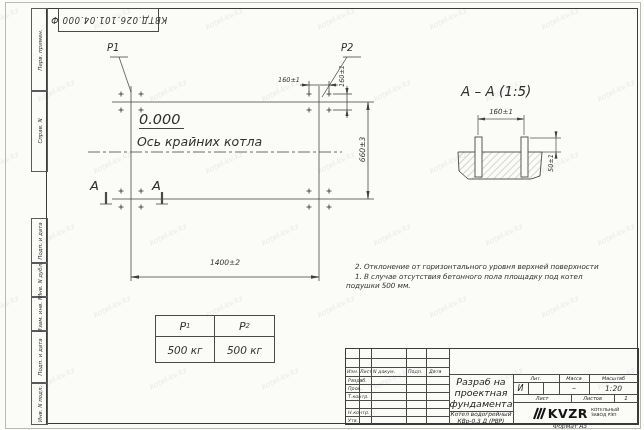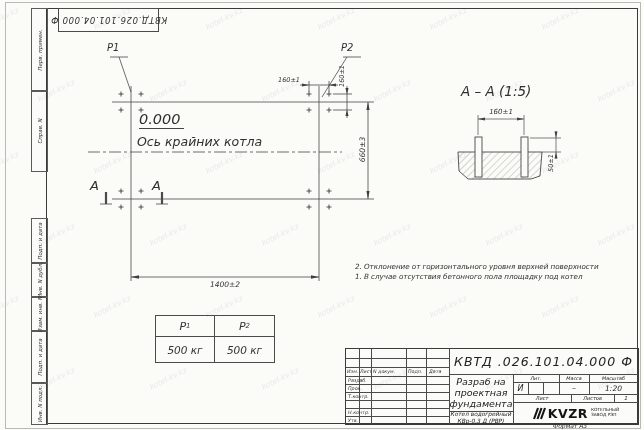--- a/index.html
+++ b/index.html
@@ -196,21 +196,21 @@
       </g>
     </g>
   </svg>
 
   <span class="t" style="left:107px;top:42px;font-size:10px">P1</span>
   <span class="t" style="left:341px;top:42px;font-size:10px">P2</span>
   <span class="t" style="left:139px;top:111px;font-size:14.5px;border-bottom:1px solid #444;padding:0 3px 1px 0">0.000</span>
   <span class="t" style="left:137px;top:134px;font-size:12.5px">Ось крайних котла</span>
   <span class="t" style="left:90px;top:178px;font-size:13px">А</span>
   <span class="t" style="left:152px;top:178px;font-size:13px">А</span>
-  <span class="t ctr" style="left:195px;top:280px;width:60px;font-size:7.5px">1400±2</span>
+  <span class="t ctr" style="left:195px;top:258px;width:60px;font-size:7.5px">1400±2</span>
   <span class="t ctr" style="left:342px;top:145px;width:40px;font-size:7.5px;transform:rotate(-90deg)">660±3</span>
   <span class="t" style="left:266px;top:76px;width:34px;font-size:6.5px;text-align:right">160±1</span>
   <span class="t ctr" style="left:325px;top:72px;width:34px;font-size:6.5px;transform:rotate(-90deg)">160±1</span>
 
   <span class="t" style="left:461px;top:83px;font-size:13.5px">А – А (1:5)</span>
   <span class="t ctr" style="left:479px;top:108px;width:44px;font-size:7px">160±1</span>
   <span class="t ctr" style="left:536px;top:159px;width:30px;font-size:6.5px;transform:rotate(-90deg)">50±1</span>
 
   <div class="loads">
     <div class="hd c1">
@@ -221,20 +221,21 @@
         <span>P</span>
         <sub>2</sub>
       </div>
     <div class="vl2 c1">500 кг</div>
     <div class="vl2">500 кг</div>
   </div>
 
   <div class="notes">
     <div class="ind">2. Отклонение от горизонтального уровня верхней поверхности</div>
     <div class="ind">1. В случае отсутствия бетонного пола площадку под котел</div>
+    <div>подушки 500 мм.</div>
   </div>
 
   <div class="tb">
 
     <div class="vl" style="left:13px;top:0;height:75px"></div>
     <div class="vl" style="left:25px;top:0;height:75px"></div>
     <div class="vl" style="left:60px;top:0;height:75px"></div>
     <div class="vl" style="left:80px;top:0;height:75px"></div>
     <div class="vl" style="left:103px;top:0;height:75px"></div>
     <div class="vl" style="left:167px;top:25px;height:50px"></div>
@@ -263,21 +264,20 @@
     <span class="lab" style="left:27px;top:19.5px">N докум.</span>
     <span class="lab" style="left:62px;top:19.5px">Подп.</span>
     <span class="lab" style="left:83px;top:19.5px">Дата</span>
 
     <span class="lab" style="left:2px;top:28.5px">Разраб.</span>
     <span class="lab" style="left:2px;top:36.5px">Пров.</span>
     <span class="lab" style="left:2px;top:44.5px">Т.контр.</span>
     <span class="lab" style="left:2px;top:60.5px">Н.контр.</span>
     <span class="lab" style="left:2px;top:68.5px">Утв.</span>
 
-    <div class="cell" style="left:103px;top:0;width:189px;height:25px;font-size:12.5px;letter-spacing:1px">КВТД .026.101.04.000  Ф</div>
 
     <div class="cell" style="left:103px;top:25px;width:64px;height:37px;flex-direction:column;font-size:9.5px;line-height:11px">
       <span>Разраб на</span>
       <span>проектная</span>
       <span>фундамента</span>
     </div>
 
     <div class="cell" style="left:103px;top:62px;width:64px;height:13px;flex-direction:column;font-size:5.8px;line-height:6.3px">
       <span>Котел водогрейный</span>
       <span>КВр-0,3 Д  (РВР)</span>

